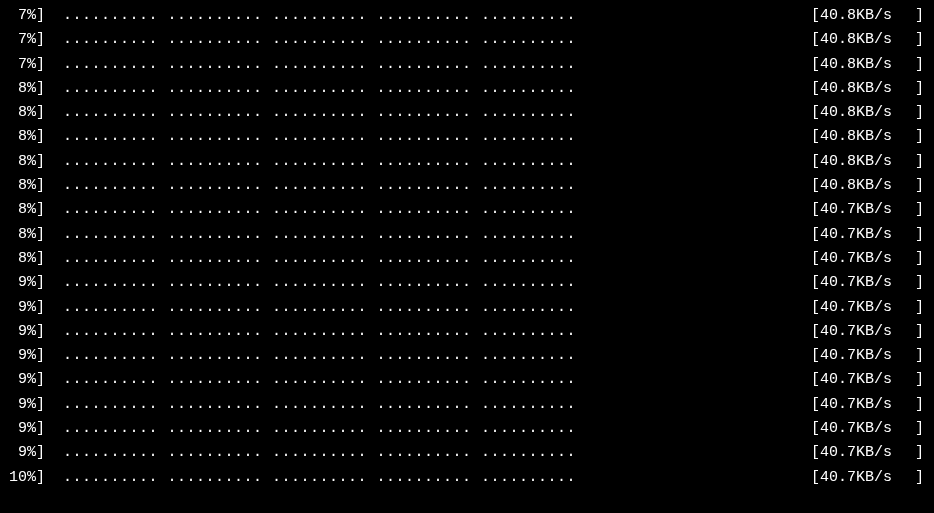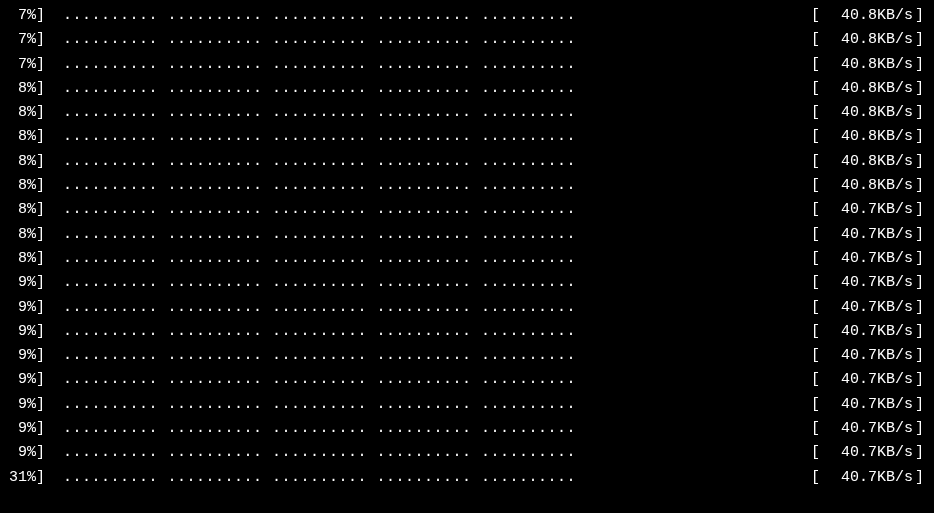--- a/index.html
+++ b/index.html
@@ -38,21 +38,20 @@
       letter-spacing: 0.5px;
     }
     .spacer {
       flex: 1;
     }
     .bracket-open {
       padding-left: 8px;
       padding-right: 0;
     }
     .speed {
-      text-align: right;
       width: 95px;
       padding-right: 2px;
     }
     .bracket-close {
       padding-right: 10px;
     }
   </style>
 </head>
 <body>
 
@@ -203,20 +202,20 @@
     </div>
     <div class="line">
       <span class="percent">9%]</span>
       <span class="dots">.......... .......... .......... .......... ..........</span>
       <span class="spacer"></span>
       <span class="bracket-open">[</span>
       <span class="speed">40.7KB/s</span>
       <span class="bracket-close">]</span>
     </div>
     <div class="line">
-      <span class="percent">31%]</span>
+      <span class="percent">10%]</span>
       <span class="dots">.......... .......... .......... .......... ..........</span>
       <span class="spacer"></span>
       <span class="bracket-open">[</span>
       <span class="speed">40.7KB/s</span>
       <span class="bracket-close">]</span>
     </div>
   </div>
 
 </body></html>

